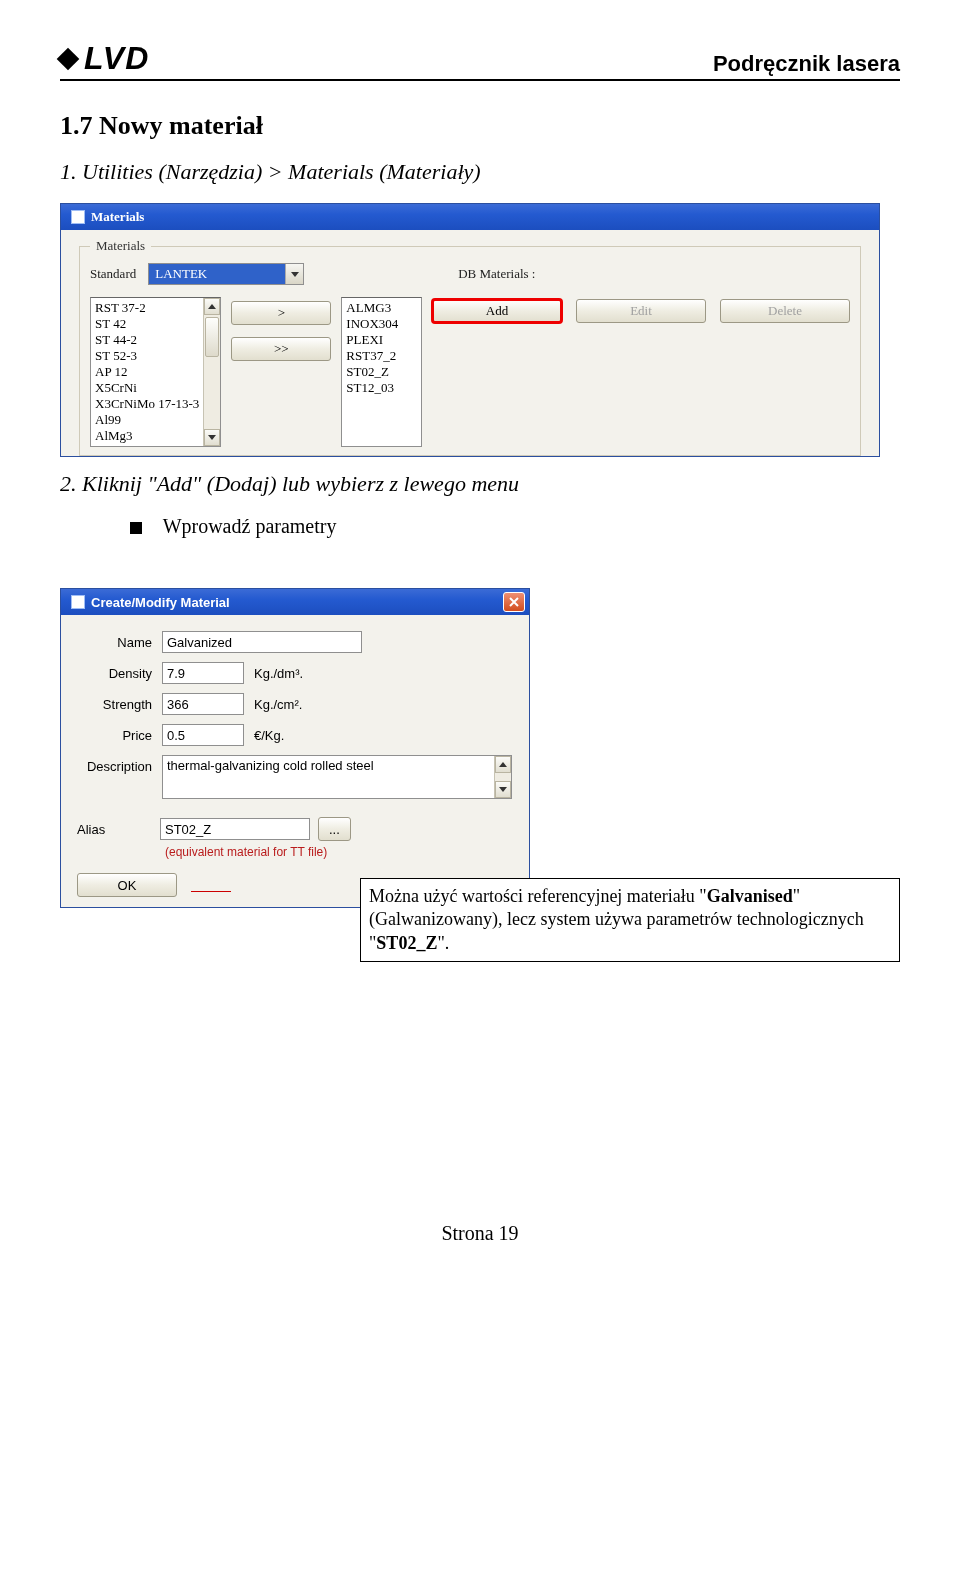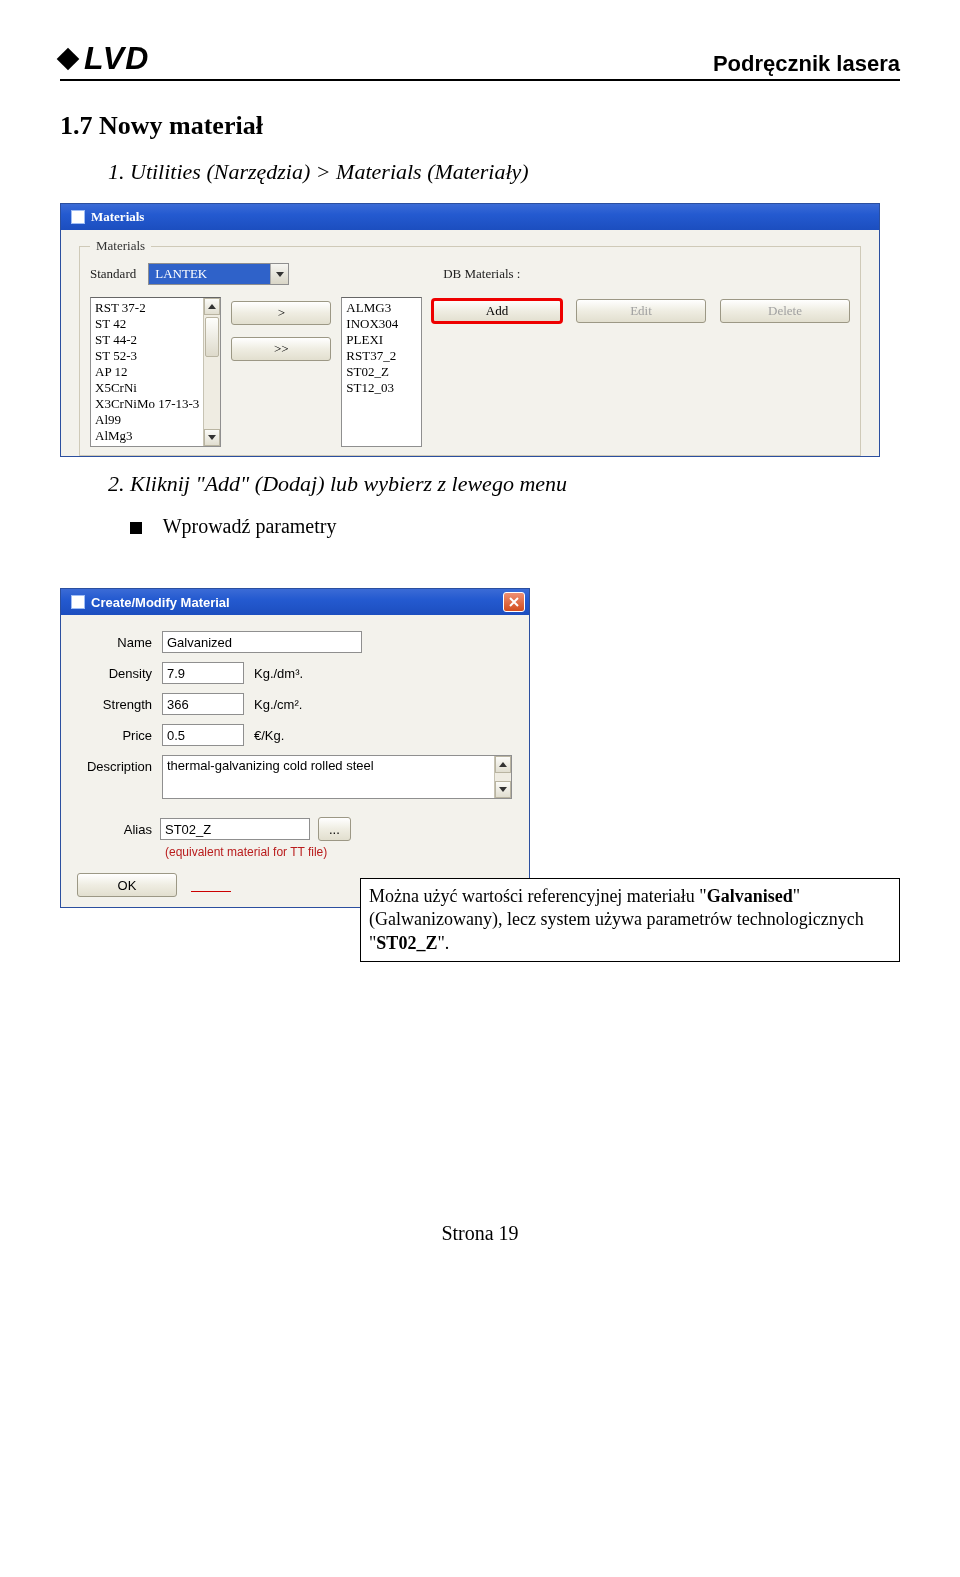--- a/index.html
+++ b/index.html
@@ -44,21 +44,20 @@
     font-family: "Times New Roman", serif;
     font-size: 26px;
     font-weight: bold;
     margin-bottom: 18px;
   }
   .step {
     font-family: "Times New Roman", serif;
     font-size: 22px;
     font-style: italic;
     margin-bottom: 18px;
-    margin-left: 48px;
   }
   .bullet-row {
     font-family: "Times New Roman", serif;
     font-size: 20px;
     margin-left: 70px;
     margin-bottom: 50px;
   }
   .bullet-sq {
     display:inline-block;
     width:12px;height:12px;background:#000;margin-right:16px;
@@ -221,21 +220,21 @@
   .unit { font-size:13px; }
   .txtarea {
     background:#fff;border:1px solid #8f8f8f;
     height:44px; flex:1;
     display:flex;
   }
   .txtarea .ta-inner{ padding:2px 4px; flex:1;}
   .alias-row {
     display:flex;align-items:center;gap:8px;margin-top:18px;margin-bottom:4px;
   }
-  .alias-row .flabel { width:75px; text-align:right; }
+  .alias-row .flabel { width:75px; text-align:left; }
   .btn.small { min-width:30px; }
   .equiv-note {
     margin-left: 88px;
     font-size:12px;
     color:#b91c1c;
     margin-bottom: 14px;
   }
   .ok-row {
     display:flex; align-items:center; gap: 6px;
   }
@@ -285,21 +284,21 @@
   <div class="win">
     <div class="titlebar">
       <span class="t-icon"></span>
       <span>Materials</span>
     </div>
     <div class="win-body">
       <div class="groupbox">
         <div class="groupbox-legend">Materials</div>
         <div class="top-row">
           <span class="lbl">Standard</span>
-          <div class="combo" style="width:141px">
+          <div class="combo" style="width:156px">
             <div class="sel">LANTEK</div>
             <div class="dd">
                 <div class="arrow-down"></div>
               </div>
           </div>
           <div style="width:130px"></div>
           <span class="lbl">DB Materials :</span>
         </div>
         <div class="lists-row">
 

